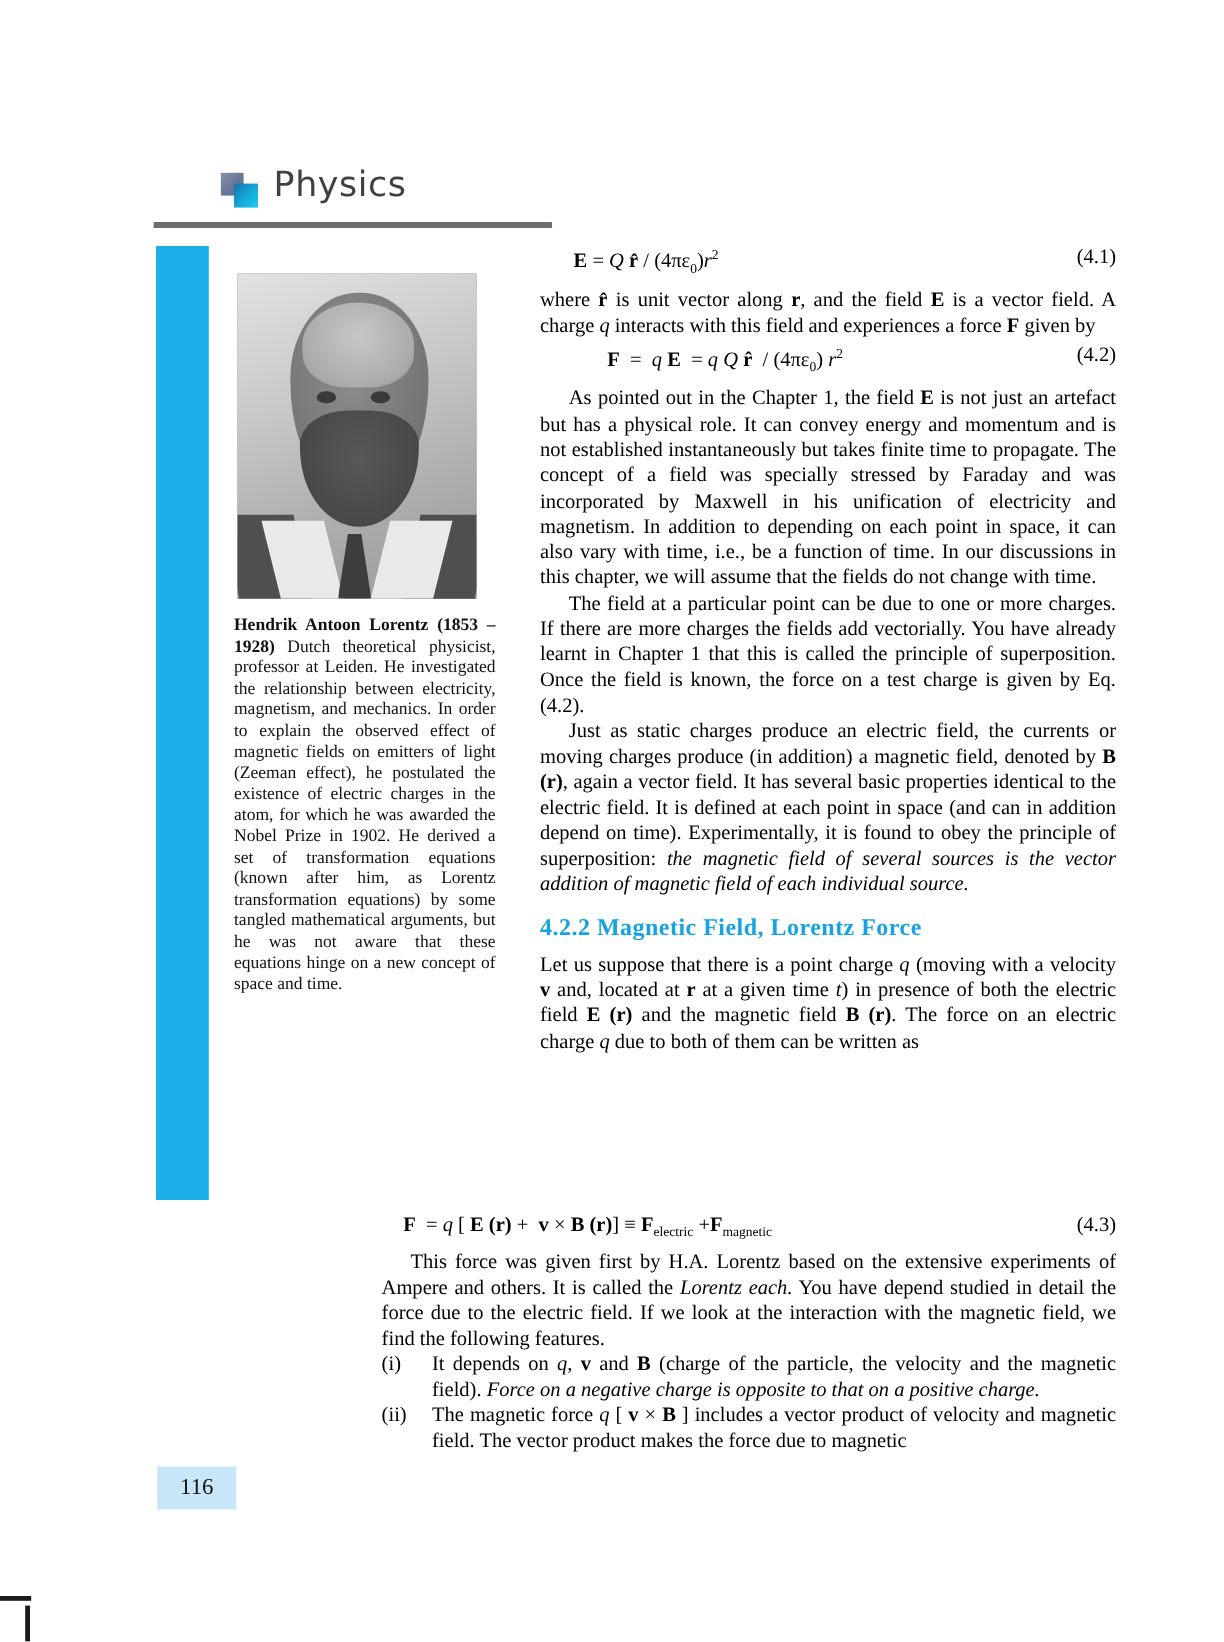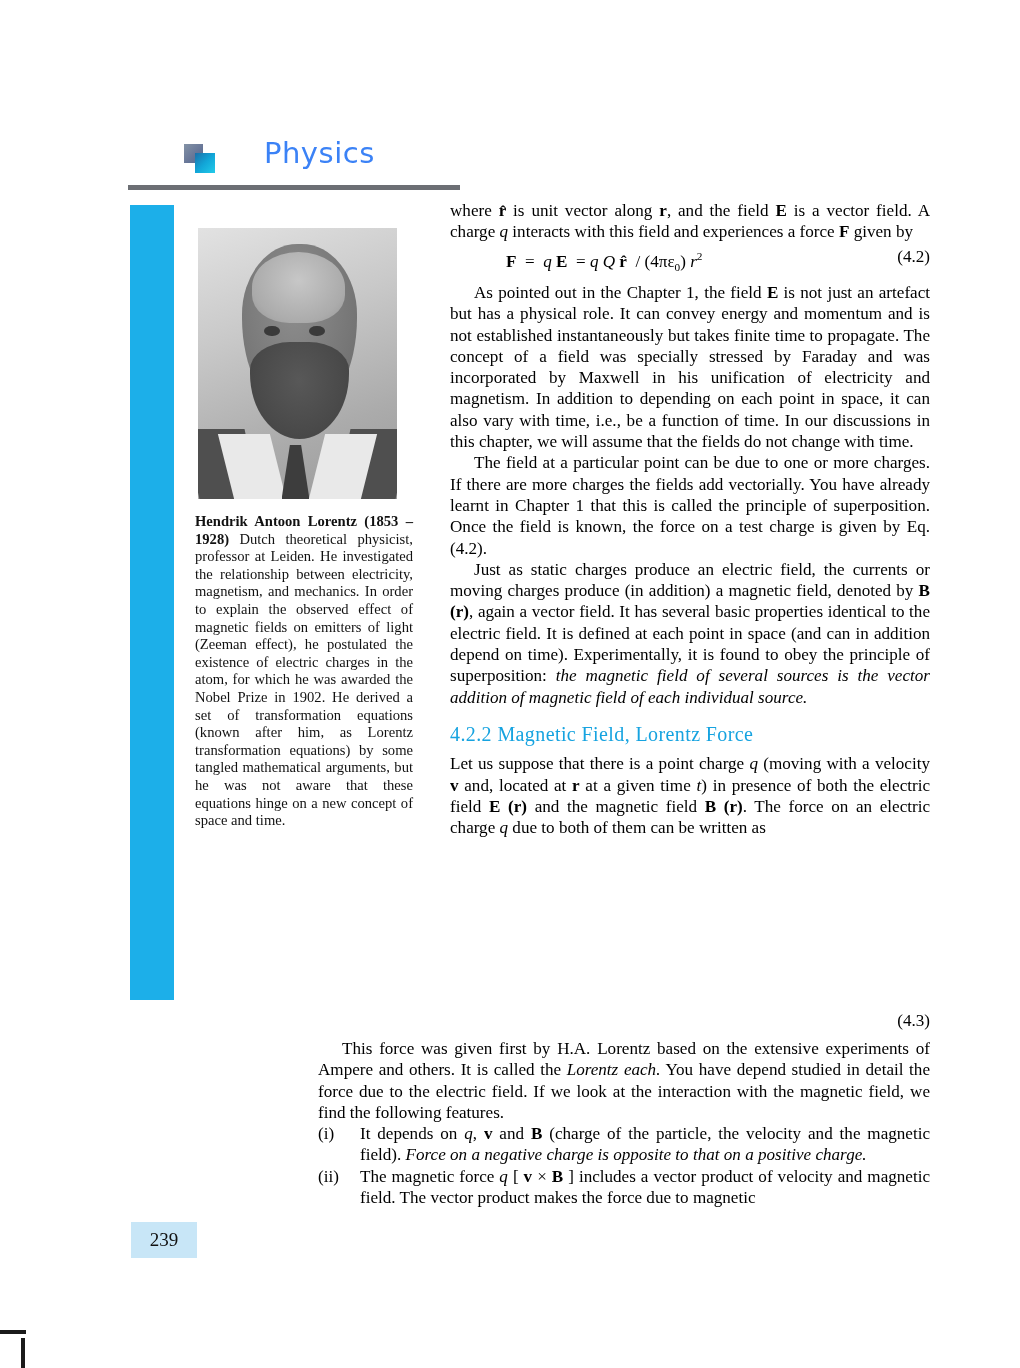--- a/index.html
+++ b/index.html
@@ -44,24 +44,23 @@
     width: 20px; height: 20px;
     background: linear-gradient(135deg,#1c6fa8 0%, #12a6d8 50%, #22cbe9 100%);
   }
   .header-title {
     position: absolute;
     left: 100px;
     top: 0px;
     font-family: "DejaVu Sans", sans-serif;
     font-size: 29px;
     font-weight: 400;
-    color: #3b82f6;
+    color: #404040;
     letter-spacing: .5px;
     white-space: nowrap;
-    margin-left: 36px;
   }
   .header-rule {
     position: absolute;
     left: 0;
     top: 49px;
     width: 332px;
     height: 5px;
     background: #6c6f74;
   }
 
@@ -229,21 +228,21 @@
   .eq-num {
     position: absolute;
     right: 0;
     top: 0;
   }
   .eq-1 .eq-body { margin-left: 28px; }
   .eq-2 .eq-body { margin-left: 56px; }
 
   .sec-head {
     color: #16a3e0;
-    font-weight: normal;
+    font-weight: bold;
     font-size: 20px;
     letter-spacing: .4px;
     margin: 16px 0 8px 0;
   }
 
   
   .wide-col {
     position: absolute;
     left: 318px;
     top: 1010px;
@@ -313,30 +312,36 @@
     <div class="p-collar-r"></div>
     <div class="p-tie"></div>
   </div>
   <div class="bio-text">
     <b>Hendrik Antoon Lorentz</b>
     <b>(1853 – 1928)</b><span> Dutch theoretical physicist, professor at Leiden. He investigated the relationship between electricity, magnetism, and mechanics. In order to explain the observed effect of magnetic fields on emitters of light (Zeeman effect), he postulated the existence of electric charges in the atom, for which he was awarded the Nobel Prize in 1902. He derived a set of transformation equations (known after him, as Lorentz transformation equations) by some tangled mathematical arguments, but he was not aware that these equations hinge on a new concept of space and time.</span>
   </div>
 </div>
 
 <div class="page-num">
-  <span>239</span>
+  <span>116</span>
 </div>
 
 <div class="crop-mark">
   <div class="h"></div>
     <div class="v"></div>
 </div>
 
 <div class="main-col">
 
+  <div class="eq eq-1">
+    <span class="eq-body">
+      <b>E</b> = <i>Q</i> <b>r̂</b> / (4πε<sub>0</sub>)<i>r</i><sup>2</sup>
+    </span>
+    <span class="eq-num">(4.1)</span>
+  </div>
 
   <p>where <b>r̂</b>
     <span>is unit vector along</span>
     <b>r</b><span>, and  the field</span>
     <b>E</b> <span>is a vector field. A charge</span>
     <i>q</i> <span>interacts with this field and experiences a force</span>
     <b>F</b> <span>given by</span>
   </p>
 
   <div class="eq eq-2">
@@ -369,20 +374,23 @@
     <i>t</i><span>) in presence of both the electric field</span>
     <b>E (r)</b> <span>and the magnetic field</span>
     <b>B (r)</b><span>.  The force on an electric charge</span>
     <i>q</i> <span>due to both of them can be written as</span>
   </p>
 </div>
 
 <div class="wide-col">
 
   <div class="eq-3">
+    <span class="eq-body">
+      <b>F</b> &nbsp;= <i>q</i> [ <b>E (r)</b> + &nbsp;<b>v</b> × <b>B (r)</b>] ≡ <b>F</b><sub>electric</sub> +<b>F</b><sub>magnetic</sub>
+    </span>
     <span class="eq-num">(4.3)</span>
   </div>
 
   <p class="para-indent">
     <span>This force was given first  by H.A. Lorentz based on the extensive experiments of Ampere and others. It is called the</span>
     <i>Lorentz each.</i>
     <span>You have depend studied in detail the force due to the electric field.  If we look at the interaction with the magnetic field, we find the following features.</span>
   </p>
 
   <ol class="features">

